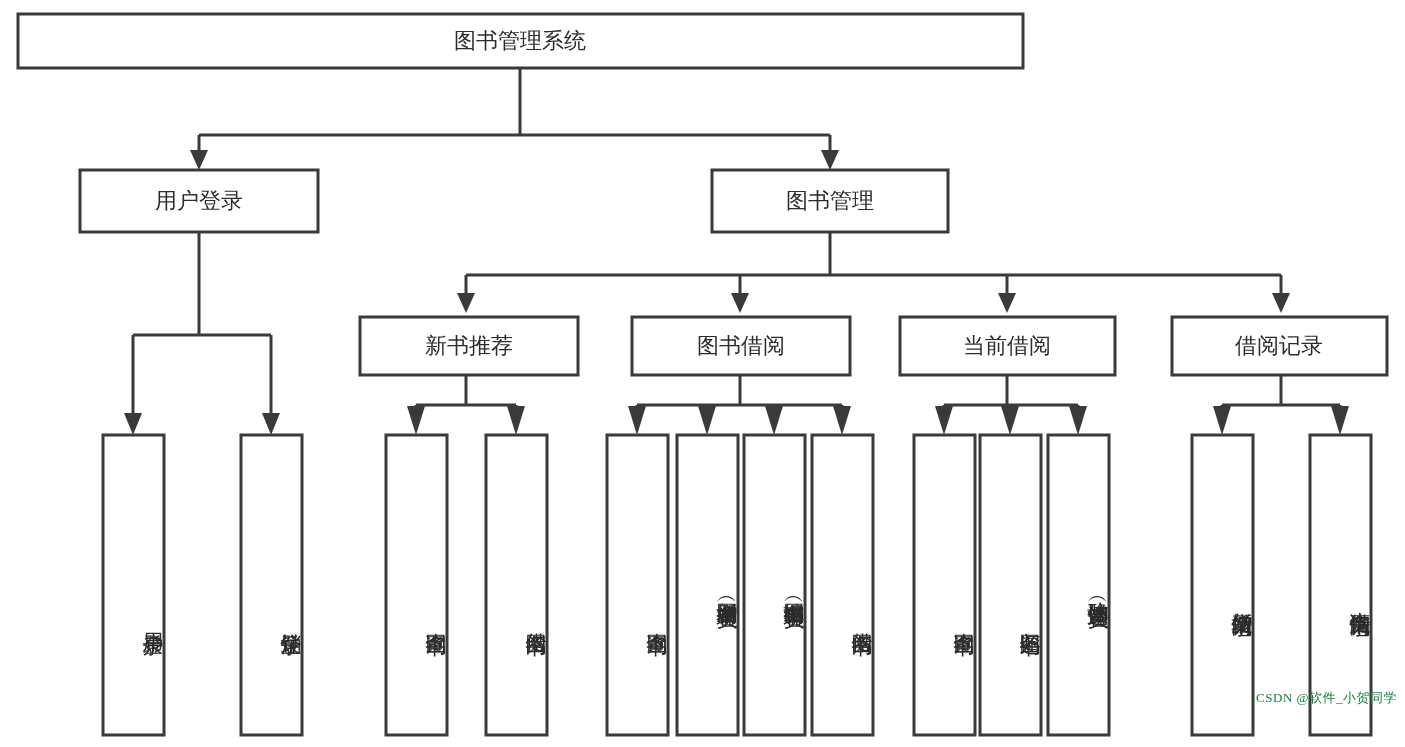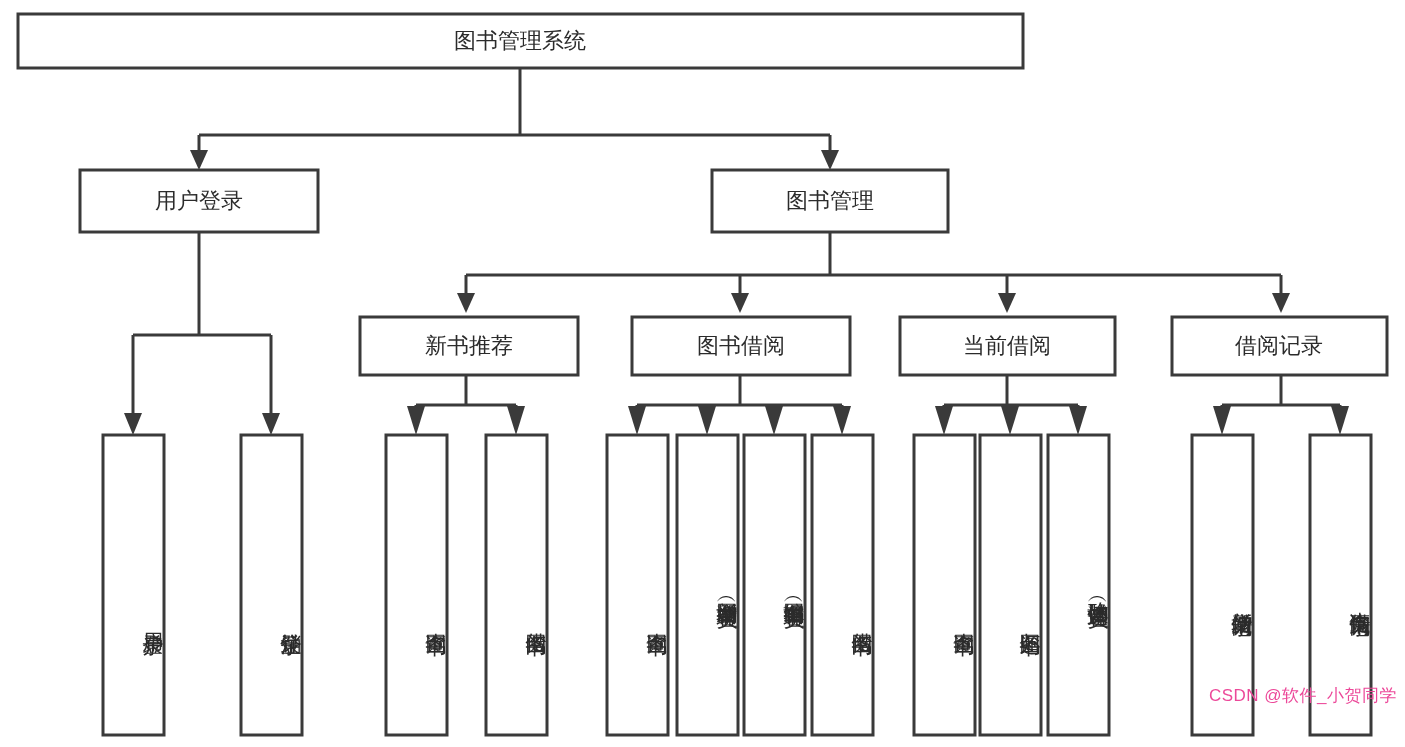--- a/index.html
+++ b/index.html
@@ -62,23 +62,23 @@
     display: flex;
     align-items: flex-start;
     justify-content: center;
     pointer-events: none;
     text-align: start;
   }
   .watermark {
     position: absolute;
     right: 8px;
     bottom: 6px;
-    font-family: Liberation Sans, sans-serif;
-    font-size: 17px;
-    color: #ec4899;
+    font-family: Liberation Serif, serif;
+    font-size: 13px;
+    color: #15803d;
     letter-spacing: 0.5px;
     white-space: nowrap;
   }
 </style>
 </head>
 <body>
 
 <div id="diagram-root">
 
   <svg class="flow" viewBox="0 0 1405 747" xmlns="http://www.w3.org/2000/svg">

